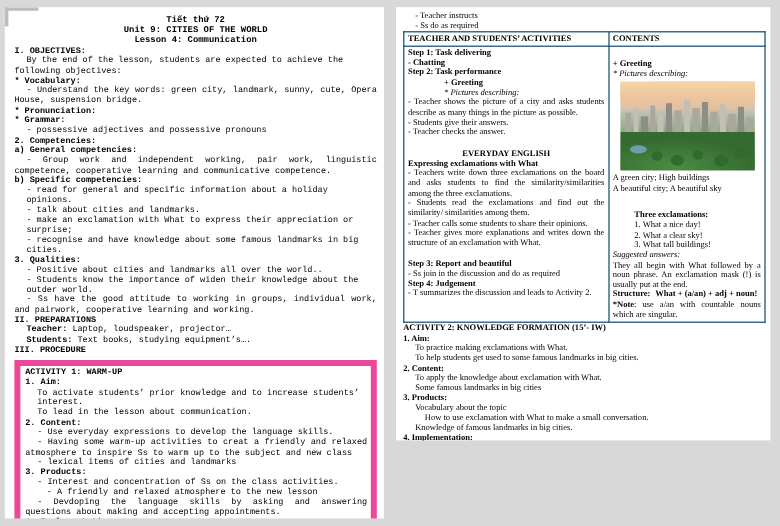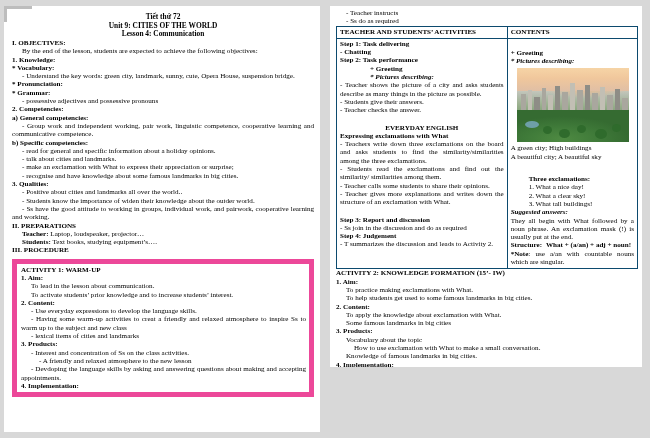--- a/index.html
+++ b/index.html
@@ -7,34 +7,34 @@
     width:650px;height:438px;overflow:hidden;
     background:#d8d8d8;
     font-family:"Liberation Serif","DejaVu Serif",serif;
   }
   .spread{position:absolute;inset:0;display:flex;}
   .page{
     background:#ffffff;
     position:relative;
     overflow:hidden;
   }
-  .page-left{width:316px;margin-left:4px;margin-top:6px;height:426px;padding:0 6px 0 8px;box-sizing:border-box;}
+  .page-left{width:316px;margin-left:4px;margin-top:6px;height:426px;padding:0 6px 0 8px;box-sizing:border-box;font-family:Liberation Mono, monospace;}
   .gap{width:10px;}
   .page-right{width:312px;margin-top:6px;height:361px;padding:0 4px 0 6px;box-sizing:border-box;}
 
   .corner{position:absolute;background:#bdbdbd;}
   .c-tl{left:0;top:0;width:28px;height:3px;}
   .c-tl2{left:0;top:0;width:3px;height:16px;}
 
   p{margin:0;line-height:1.17;font-size:7.1px;color:#000;}
   .ctr{text-align:center;}
   .just{text-align:justify;}
   .b{font-weight:bold;}
   .i{font-style:italic;}
-  .bi{font-weight:bold;font-style:italic;}
+  .bi{font-weight:normal;font-style:italic;}
   .ind{text-indent:10px;}
   .ind2{padding-left:10px;}
   .ind3{padding-left:18px;}
   .ind4{padding-left:30px;}
   .sp{height:5px;}
   .sp2{height:9px;}
 
   .hdr{font-size:7.4px;}
 
   .boxed{
@@ -82,21 +82,20 @@
     <span class="corner c-tl"></span>
     <span class="corner c-tl2"></span>
 
     <div style="height:7px"></div>
     <p class="ctr b hdr">Tiết thứ 72</p>
     <p class="ctr b hdr">Unit 9: CITIES OF THE WORLD</p>
     <p class="ctr b hdr">Lesson 4: Communication</p>
 
     <p class="b">I. OBJECTIVES:</p>
     <p class="ind">By the end of the lesson, students are expected to achieve the following objectives:</p>
-    <p class="b">1. Knowledge:</p>
     <p class="b">* Vocabulary:</p>
     <p class="just ind">- Understand the key words: green city, landmark, sunny, cute, Opera House, suspension bridge.</p>
     <p class="b">* Pronunciation:</p>
     <p class="b">* Grammar:</p>
     <p class="ind2">- possessive adjectives and possessive pronouns</p>
     <p class="b">2. Competencies:</p>
     <p class="b">a) General competencies:</p>
     <p class="just ind">- Group work and independent working, pair work, linguistic competence, cooperative learning and communicative competence.</p>
     <p class="b">b) Specific competencies:</p>
     <p class="ind2">- read for general and specific information about a holiday opinions.</p>
@@ -109,22 +108,22 @@
     <p class="just ind">- Ss have the good attitude to working in groups, individual work, and pairwork, cooperative learning and working.</p>
 
     <p class="b">II. PREPARATIONS</p>
     <p class="ind2"><span class="b">Teacher:</span><span> Laptop, loudspeaker, projector…</span></p>
     <p class="ind2"><span class="b">Students:</span><span> Text books, studying equipment’s….</span></p>
     <p class="b">III. PROCEDURE</p>
 
     <div class="boxed">
       <p class="b">ACTIVITY 1: WARM-UP</p>
       <p class="b">1. Aim:</p>
+      <p class="ind2">To activate students’ prior knowledge and to increase students’ interest.</p>
       <p class="ind2">To lead in the lesson about communication.</p>
-      <p class="ind2">To activate students’ prior knowledge and to increase students’ interest.</p>
       <p class="b">2. Content:</p>
       <p class="ind2">- Use everyday expressions to develop the language skills.</p>
       <p class="just ind">- Having some warm-up activities to creat a friendly and relaxed atmosphere to inspire Ss to warm up to the subject and new class</p>
       <p class="ind2">- lexical items of cities and landmarks</p>
       <p class="b">3. Products:</p>
       <p class="ind2">- Interest and concentration of Ss on the class activities.</p>
       <p class="ind3">- A friendly and relaxed atmosphere to the new lesson</p>
       <p class="just ind">- Devdoping the language skills by asking and answering questions about  making and accepting appointments.</p>
       <p class="b">4. Implementation:</p>
     </div>
@@ -155,21 +154,21 @@
           <p>- Students give their answers.</p>
           <p>- Teacher checks the answer.</p>
           <div class="sp2"></div>
           <p class="ctr b">EVERYDAY ENGLISH</p>
           <p class="b">Expressing exclamations with What</p>
           <p class="just">- Teachers write down three exclamations on the board and asks students to find the similarity/similarities among the three exclamations.</p>
           <p class="just">- Students read the exclamations and find out the similarity/ similarities among them.</p>
           <p class="just">- Teacher calls some students to share their opinions.</p>
           <p class="just">- Teacher gives more explanations and writes down the structure of an exclamation with What.</p>
           <div class="sp2"></div>
-          <p class="b">Step 3: Report and discussion</p>
+          <p class="b">Step 3: Report and beautiful</p>
           <p>- Ss join in the discussion and do as required</p>
           <p class="b">Step 4: Judgement</p>
           <p class="just">- T summarizes the discussion and leads to Activity 2.</p>
         </td>
         <td class="colB">
           <div class="sp2"></div>
           <p class="b">+ Greeting</p>
           <p class="bi">* Pictures describing:</p>
 
           <div class="photo">

